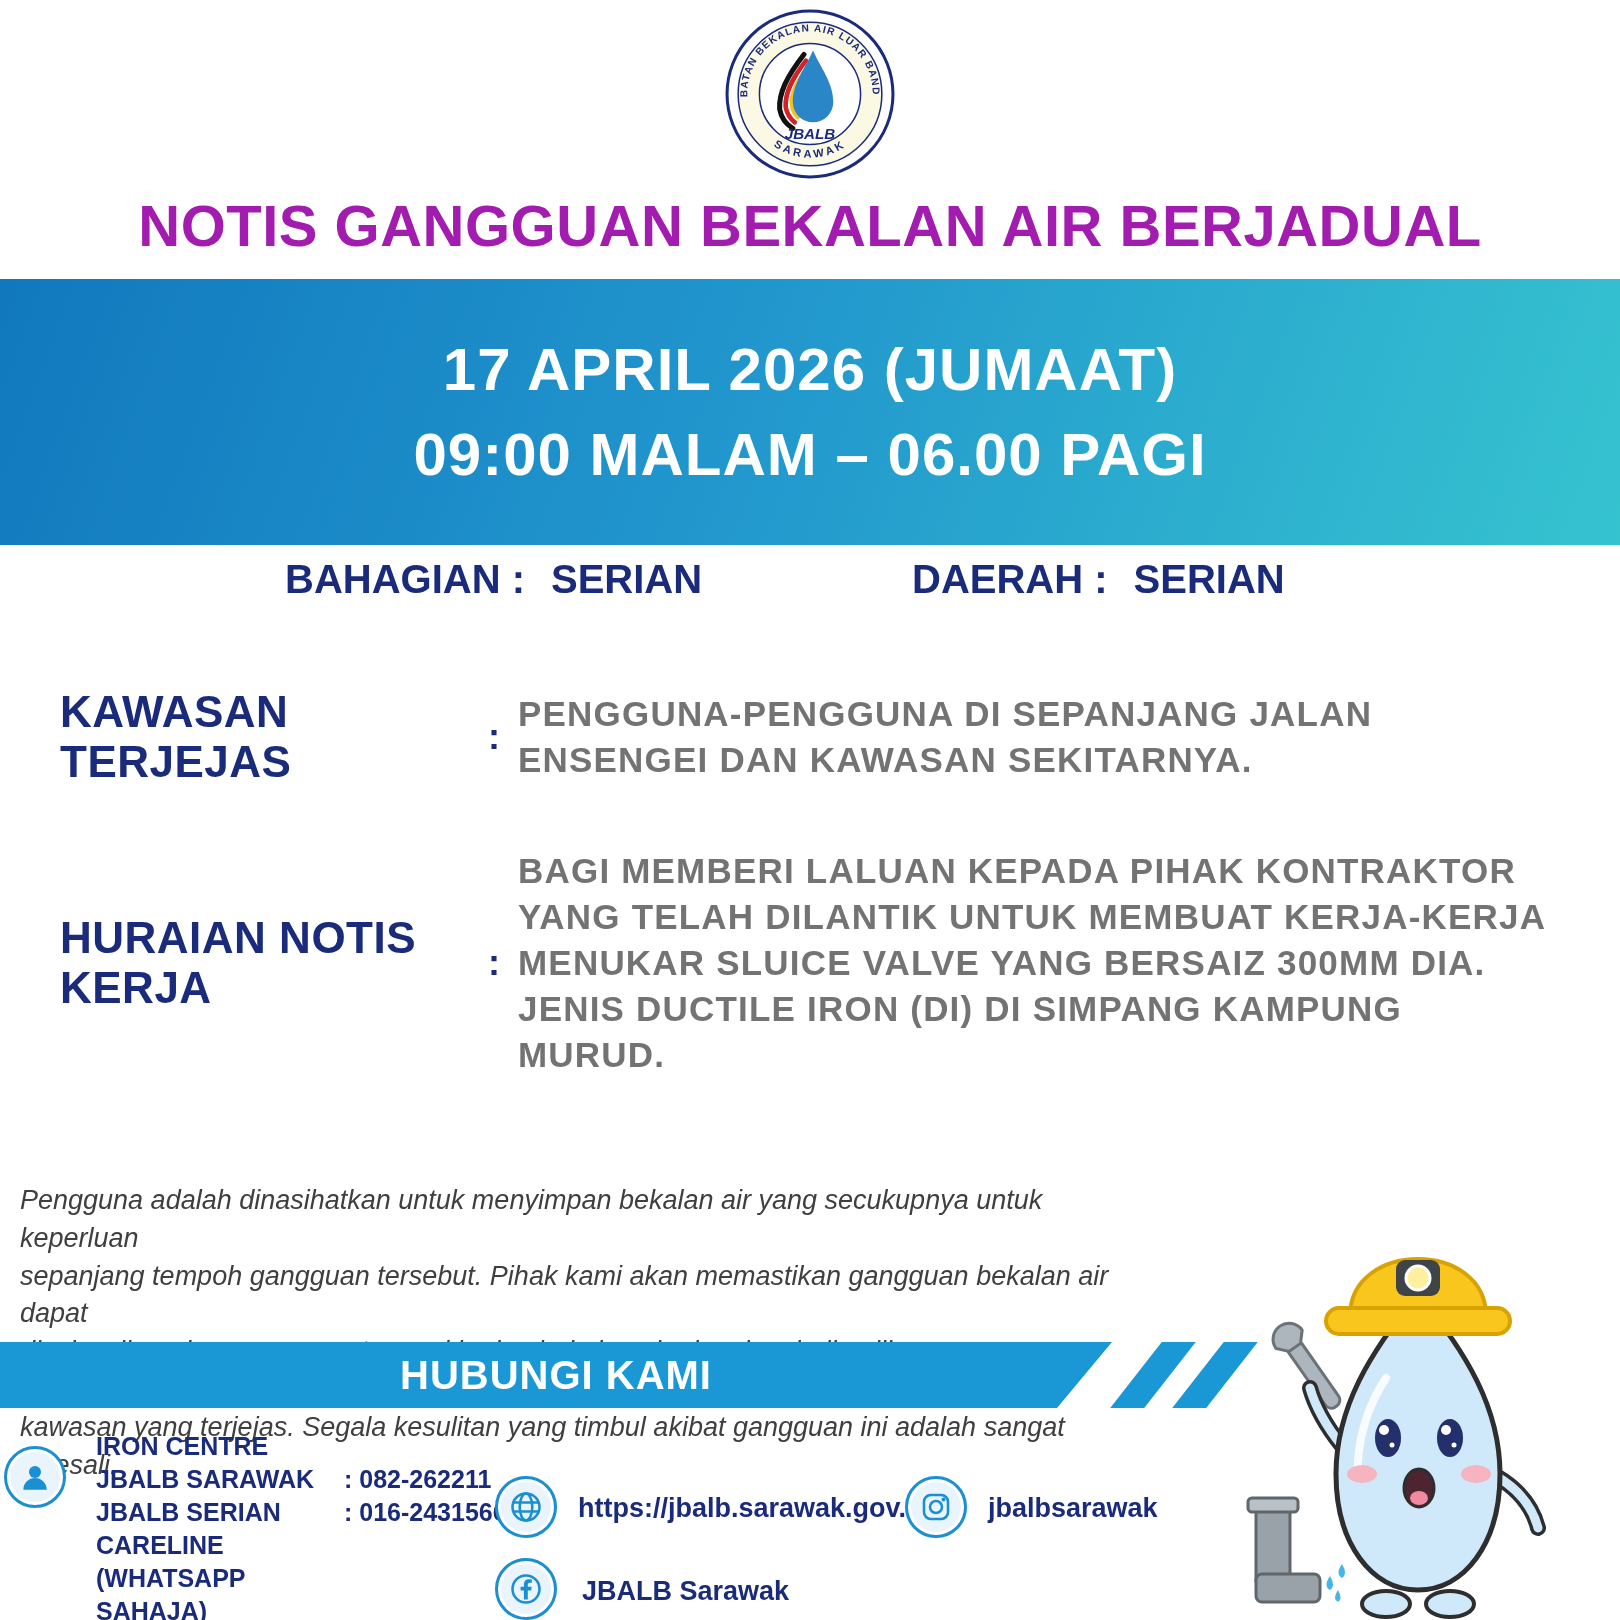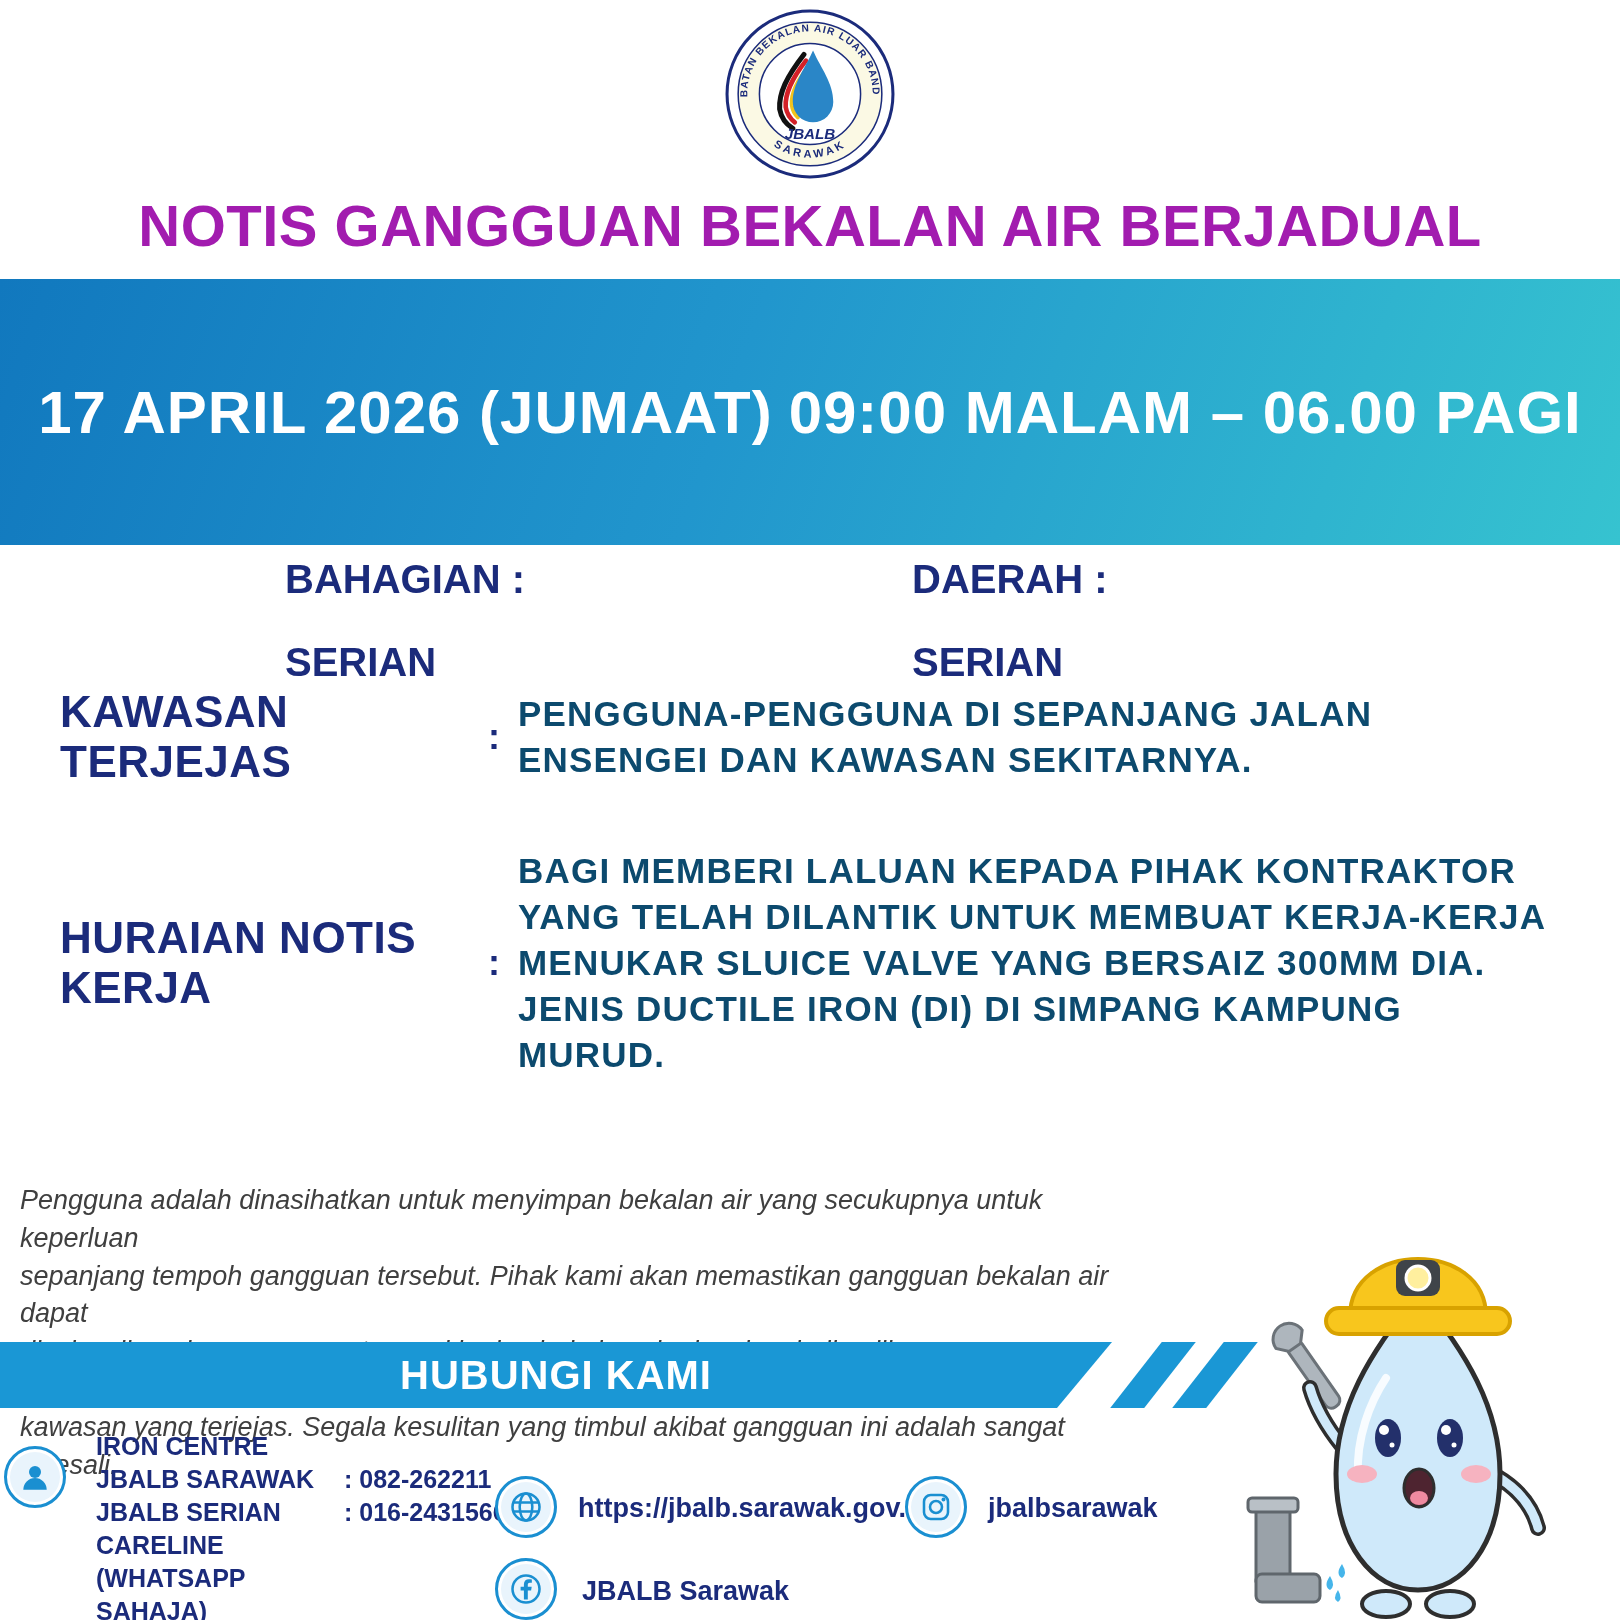--- a/index.html
+++ b/index.html
@@ -11,35 +11,35 @@
   .logo-wrap { position:absolute; top:8px; left:50%; transform:translateX(-50%); width:172px; height:172px; }
   .logo-wrap svg { width:100%; height:100%; }
 
   
   .page-title { position:absolute; top:192px; left:0; width:100%; text-align:center;
     font-size:58px; font-weight:bold; color:#a21caf; letter-spacing:0.5px; }
 
   
   .schedule-banner { position:absolute; top:279px; left:0; width:1620px; height:266px;
     background:linear-gradient(110deg,#1178be 0%,#2196cd 45%,#36c3d0 100%);
-    display:flex; flex-direction:row; align-items:center; justify-content:center; gap:16px; }
+    display:flex; flex-direction:column; align-items:center; justify-content:center; gap:16px; }
   .schedule-banner .line { color:#ffffff; font-weight:bold; font-size:60px; letter-spacing:1px; }
 
   
-  .region-item { position:absolute; top:557px; font-size:40px; font-weight:bold; color:#1b2b7b; display:flex; gap:38px;flex-direction:column; }
+  .region-item { position:absolute; top:557px; font-size:40px; font-weight:bold; color:#1b2b7b; display:flex; gap:26px; }
   .region-bahagian { left:285px; }
   .region-daerah { left:912px; }
 
   
   .section { position:absolute; left:60px; width:1500px; display:flex; align-items:center; }
   .section-kawasan { top:672px; min-height:130px; }
   .section-huraian { top:838px; min-height:250px; }
   .sec-label { flex:none; width:428px; font-size:44px; font-weight:bold; color:#1b2b7b; letter-spacing:0.5px; }
   .sec-colon { flex:none; width:30px; font-size:36px; font-weight:bold; color:#1b2b7b; }
-  .sec-text { flex:1; font-size:35px; font-weight:bold; color:#0c4a6e; line-height:1.32;
+  .sec-text { flex:1; font-size:35px; font-weight:bold; color:#737373; line-height:1.32;
     letter-spacing:1.2px; white-space:pre-line; }
 
   
   .advisory { position:absolute; top:1182px; left:0px; width:1145px; padding-left:20px;
     font-size:27px; font-style:italic; color:#3f3f3f; line-height:1.4; white-space:pre-line; }
 
   
   .contact-banner { position:absolute; top:1342px; left:0; width:1620px; height:66px; }
   .contact-banner-bar { position:absolute; left:0; top:0; width:1112px; height:66px; background:#1a97d5;
     clip-path:polygon(0 0, 100% 0, calc(100% - 55px) 100%, 0 100%);

